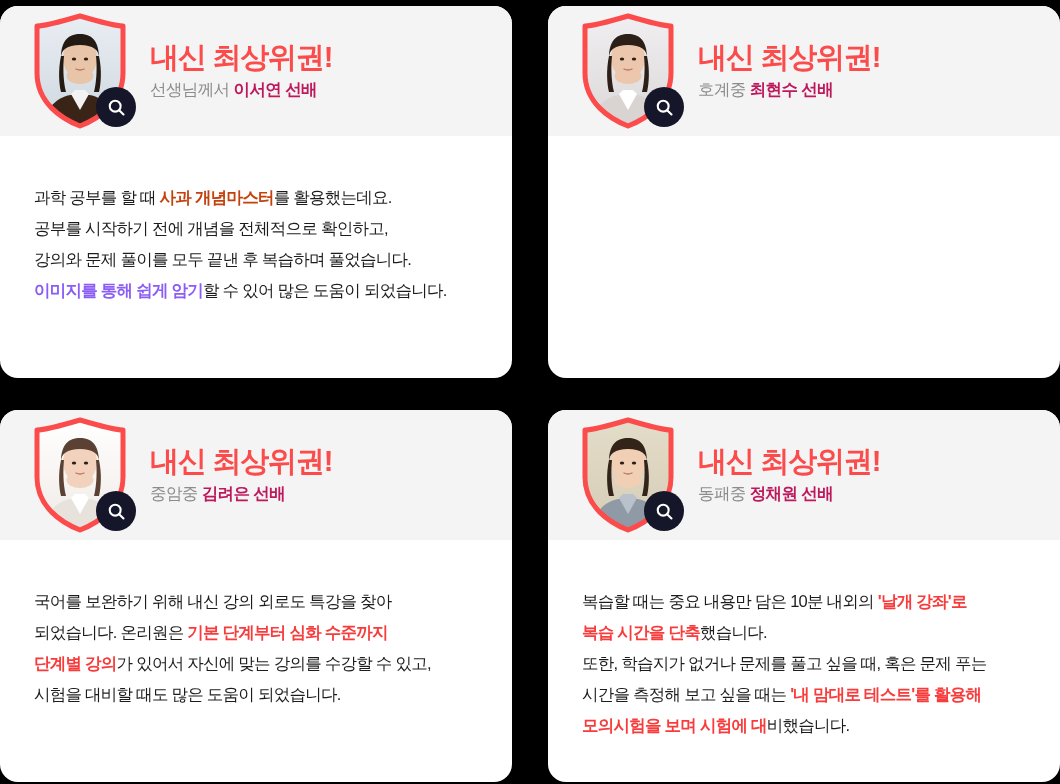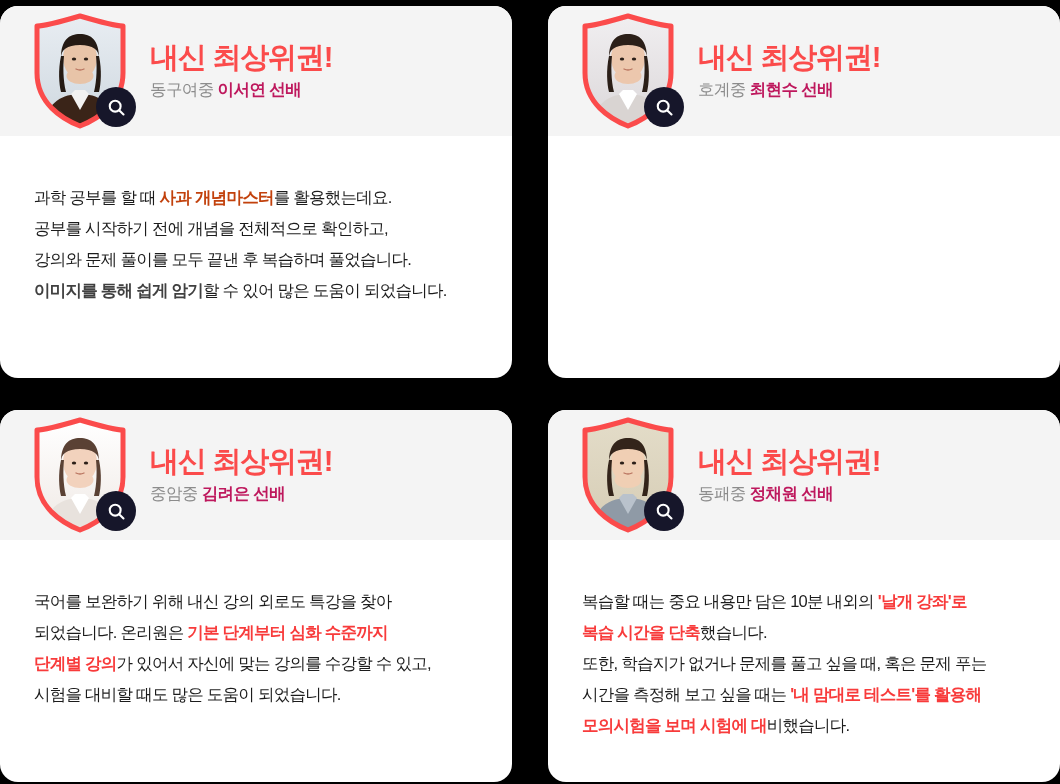--- a/index.html
+++ b/index.html
@@ -132,28 +132,28 @@
   </svg>
         <span class="badge">
     <svg width="21" height="21" viewBox="0 0 24 24" fill="none" stroke="#ffffff" stroke-width="2.4" stroke-linecap="round">
       <circle cx="10.5" cy="10.5" r="6.2"></circle>
               <line x1="15.3" y1="15.3" x2="20" y2="20"></line>
     </svg>
   </span>
       </div>
       <div class="head-text">
         <div class="card-title" style="color:#fb4b4b">내신 최상위권!</div>
-        <div class="card-sub"><span>동구여중</span> <span class="nm">이서연 선배</span></div>
+        <div class="card-sub"><span>선생님께서</span> <span class="nm">이서연 선배</span></div>
       </div>
     </div>
     <div class="card-body">
       <p><span class="" style="">과학 공부를 할 때 </span><span class="hl" style="color:#c2410c">사과 개념마스터</span><span class="" style="">를 활용했는데요.
 공부를 시작하기 전에 개념을 전체적으로 확인하고,
 강의와 문제 풀이를 모두 끝낸 후 복습하며 풀었습니다.
-</span><span class="hl" style="color:#404040">이미지를 통해 쉽게 암기</span><span class="" style="">할 수 있어 많은 도움이 되었습니다.</span></p>
+</span><span class="hl" style="color:#8b5cf6">이미지를 통해 쉽게 암기</span><span class="" style="">할 수 있어 많은 도움이 되었습니다.</span></p>
     </div>
     </div>
     <div class="card">
     <div class="card-head">
       <div class="avatar-wrap">
         <div class="shield-clip">
             <svg class="photo" viewBox="0 0 94 106" preserveAspectRatio="xMidYMid slice">
     <defs>
       <linearGradient id="bgp1" x1="0" y1="0" x2="0" y2="1">
         <stop offset="0%" stop-color="#f0eef0"></stop>

